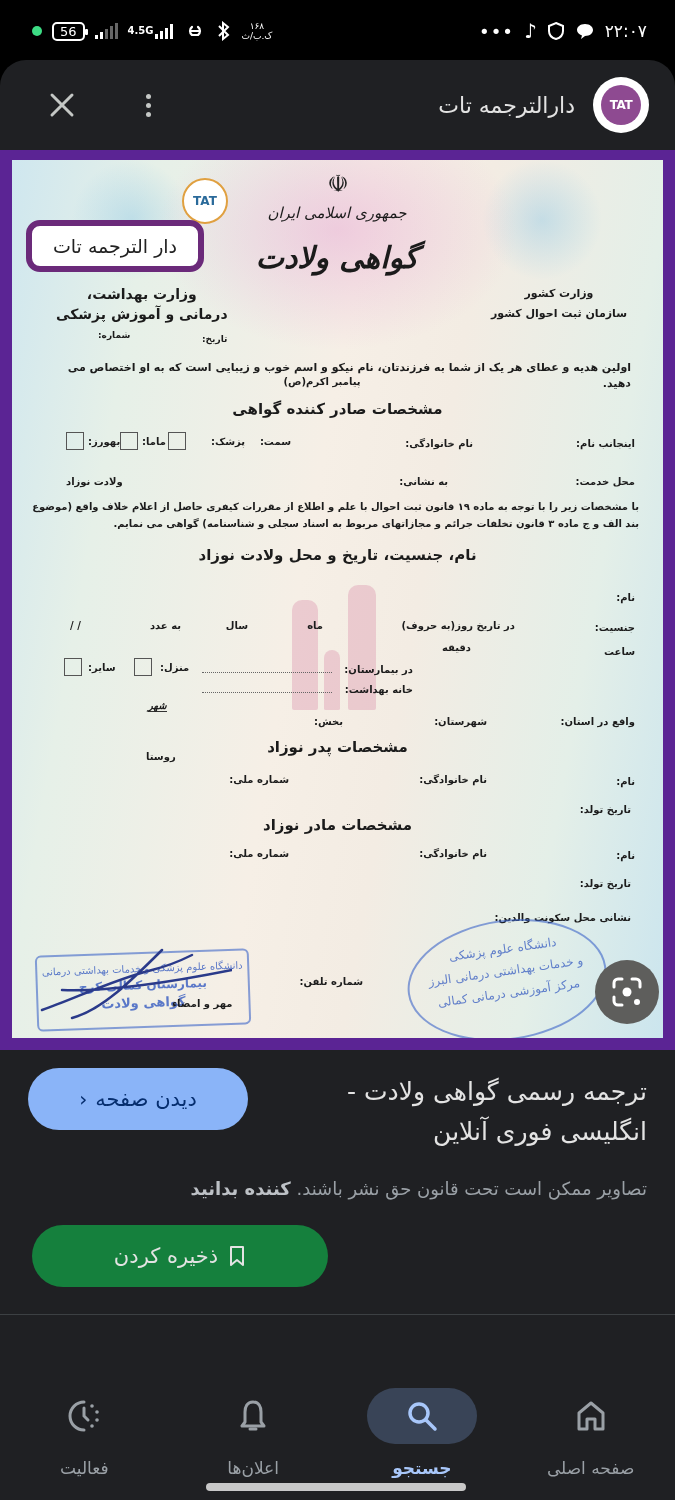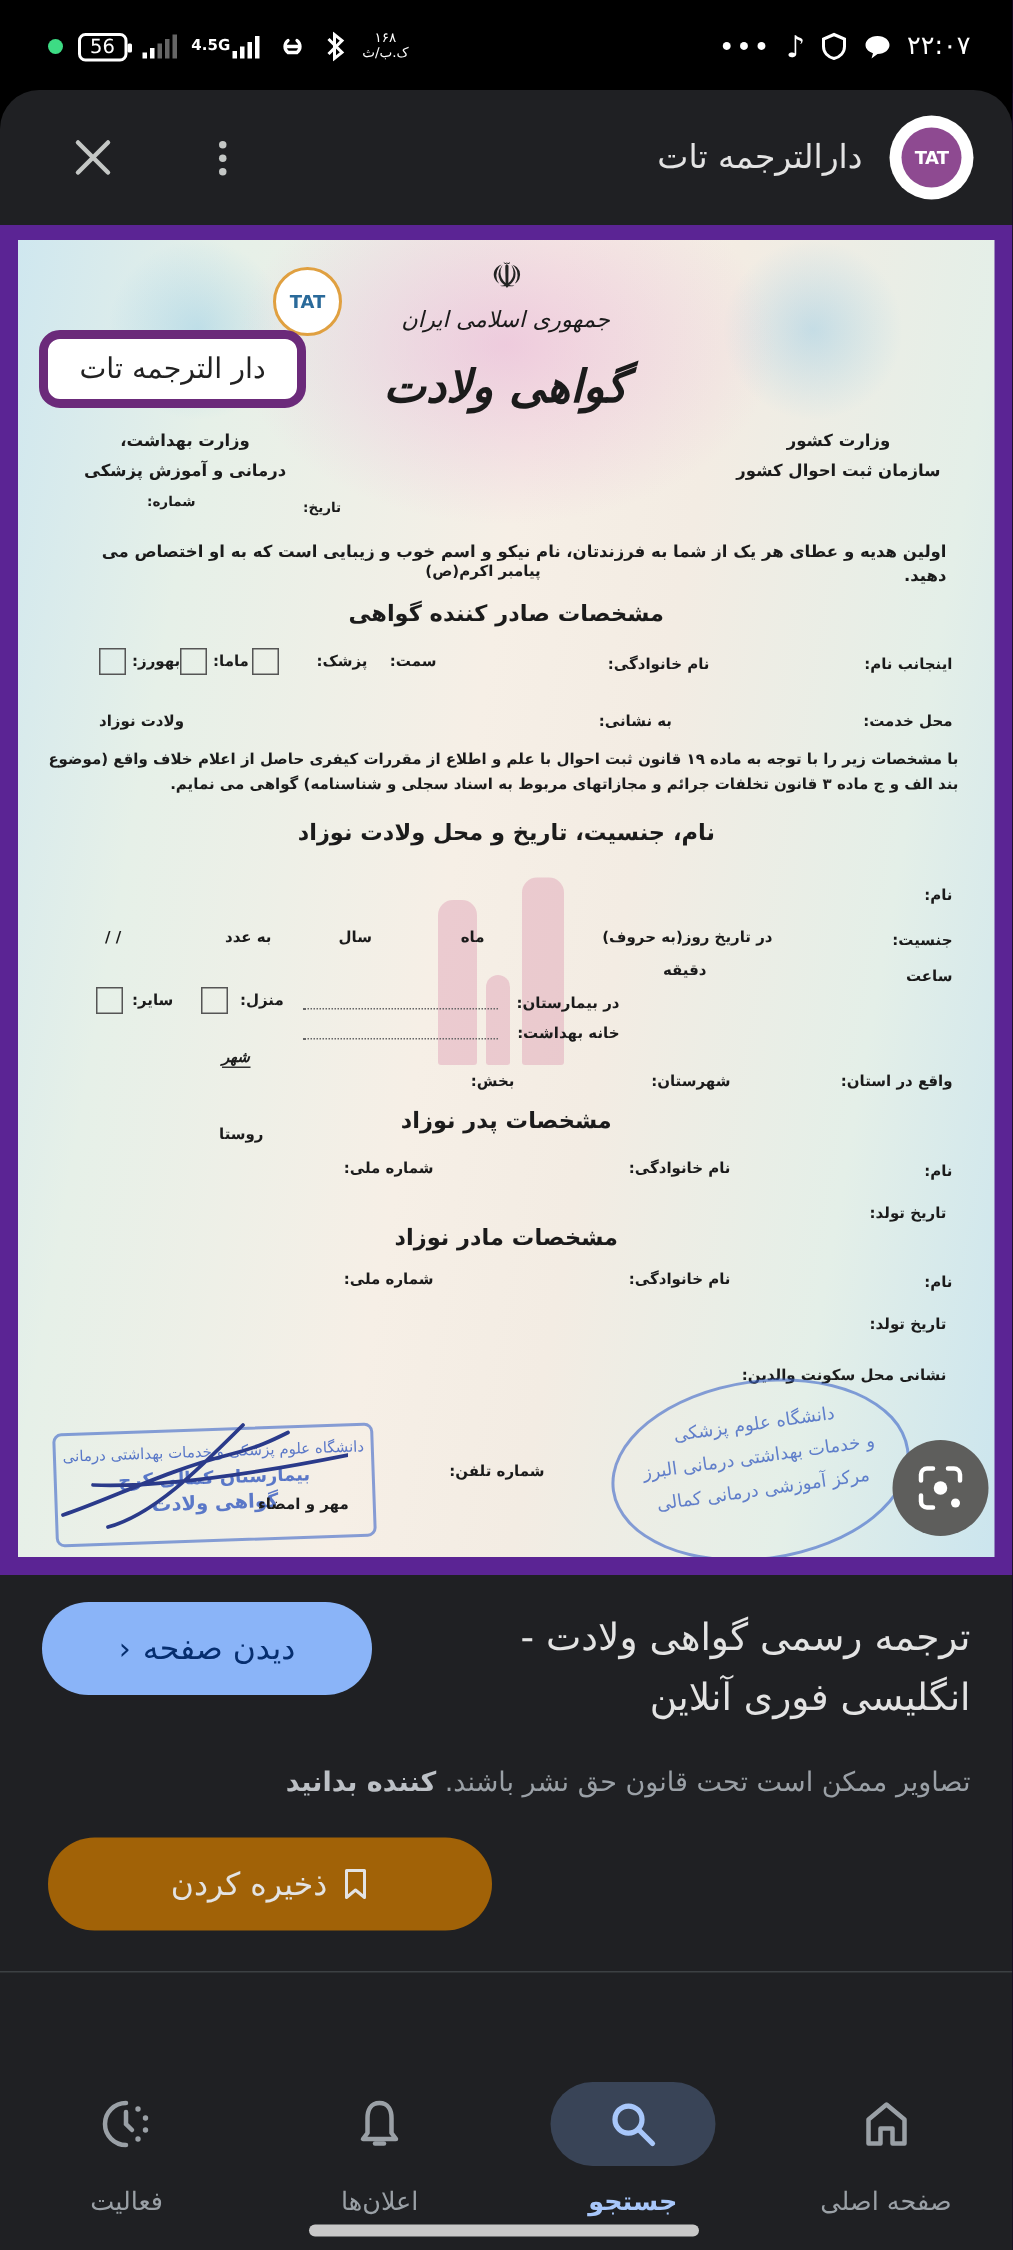--- a/index.html
+++ b/index.html
@@ -35,21 +35,21 @@
   .image-wrap { position: absolute; top: 90px; left: 0; width: 675px; height: 900px; background: #5b2494; }
   .cert { position: absolute; top: 10px; left: 12px; width: 651px; height: 878px; background: linear-gradient(100deg, #cfe7ef 0%, #e6f0e8 18%, #f6efe6 45%, #f3ece3 60%, #e4efe8 82%, #cbe5ee 100%); overflow: hidden; direction: rtl; color: #1b1b1b; font-family: "DejaVu Sans", sans-serif; }
   .cert::before { content: ""; position: absolute; inset: 0; background: radial-gradient(ellipse 180px 120px at 50% 70px, rgba(230,160,210,0.45), rgba(230,160,210,0) 100%), radial-gradient(circle 60px at 120px 60px, rgba(120,190,230,0.35), rgba(0,0,0,0)), radial-gradient(circle 60px at 530px 60px, rgba(120,190,230,0.35), rgba(0,0,0,0)); pointer-events: none; }
   .cert > * { position: absolute; }
   .c-emblem { top: 10px; left: 310px; width: 32px; font-size: 24px; text-align: center; color: #222; }
   .c-republic { top: 44px; left: 240px; width: 170px; text-align: center; font-size: 15px; font-style: italic; font-family: "DejaVu Serif", serif; }
   .c-title { top: 80px; left: 235px; width: 180px; text-align: center; font-size: 30px; font-weight: bold; font-family: "DejaVu Serif", serif; font-style: italic; }
   .c-badge { top: 60px; left: 14px; width: 178px; height: 52px; border: 6px solid #6b2a7a; border-radius: 14px; background: #fff; display: flex; align-items: center; justify-content: center; font-size: 19px; color: #222; }
   .c-tat-seal { top: 18px; left: 170px; width: 46px; height: 46px; border-radius: 50%; background: #fff; border: 2px solid #e0a040; display: flex; align-items: center; justify-content: center; font-size: 12px; font-weight: bold; color: #2a6a9a; }
   .c-ministry-r { top: 124px; right: 36px; font-size: 11px; font-weight: bold; text-align: center; line-height: 20px; }
-  .c-ministry-l { top: 124px; left: 44px; font-size: 11px; font-weight: bold; text-align: center; line-height: 20px; }
+  .c-ministry-l { top: 124px; left: 44px; font-size: 14px; font-weight: bold; text-align: center; line-height: 20px; }
   .c-date-label { top: 174px; left: 190px; font-size: 9px; font-weight: bold; }
   .c-num-label { top: 170px; left: 86px; font-size: 9px; font-weight: bold; }
   .c-hadith { top: 200px; right: 32px; left: 28px; font-size: 11px; font-weight: bold; text-align: right; line-height: 16px; }
   .c-hadith-src { top: 216px; left: 210px; width: 200px; text-align: center; font-size: 10px; font-weight: bold; }
   .c-h { font-size: 15px; font-weight: bold; text-align: center; left: 0; width: 651px; }
   .c-lbl { font-size: 10px; font-weight: bold; white-space: nowrap; }
   .c-box { width: 18px; height: 18px; border: 1.5px solid #555; background: transparent; }
   .c-legal { top: 338px; right: 24px; left: 14px; font-size: 10px; font-weight: bold; line-height: 17px; text-align: right; }
   .c-dots { border-bottom: 1.5px dotted #666; width: 130px; height: 1px; }
   .c-figures { top: 420px; left: 270px; width: 120px; height: 130px; opacity: 0.35; }
@@ -60,21 +60,21 @@
   .lens-btn { position: absolute; top: 810px; right: 16px; width: 64px; height: 64px; border-radius: 50%; background: #5e5e5c; display: flex; align-items: center; justify-content: center; cursor: pointer; z-index: 3; }
 
   
   .info { position: absolute; top: 990px; left: 0; width: 675px; }
   .info-row { position: relative; height: 110px; }
   .visit-btn { position: absolute; top: 18px; left: 28px; width: 220px; height: 62px; border-radius: 31px; background: #8ab4f8; color: #062e6f; display: flex; align-items: center; justify-content: center; gap: 8px; font-size: 21px; direction: rtl; cursor: pointer; }
   .page-title { position: absolute; top: 22px; right: 28px; width: 370px; font-size: 25px; line-height: 40px; text-align: right; direction: rtl; color: #e3e3e3; }
   .copyright { position: absolute; top: 128px; right: 28px; left: 28px; font-size: 18px; color: #9aa0a6; direction: rtl; text-align: right; }
   .copyright b { color: #bdc1c6; font-weight: bold; }
   .action-row { position: absolute; top: 175px; left: 0; width: 675px; height: 64px; }
-  .pill { position: absolute; top: 0; height: 62px; width: 296px; border-radius: 31px; background: #a16207; display: flex; align-items: center; justify-content: center; gap: 10px; direction: rtl; font-size: 21px; color: #e3e3e3; cursor: pointer; }
+  .pill { position: absolute; top: 0; height: 62px; width: 296px; border-radius: 31px; background: #15803d; display: flex; align-items: center; justify-content: center; gap: 10px; direction: rtl; font-size: 21px; color: #e3e3e3; cursor: pointer; }
   .pill.share { right: 28px; }
   .pill.save { left: 32px; }
   .divider { position: absolute; top: 264px; left: 0; width: 675px; height: 1px; background: #3c4043; }
   .thumbs { position: absolute; top: 352px; left: 0; width: 675px; height: 40px; }
   .thumb { position: absolute; top: 0; height: 60px; border-radius: 14px 14px 0 0; overflow: hidden; cursor: pointer; }
   .thumb.t1 { left: 28px; width: 302px; background: linear-gradient(90deg, #d8dde0 0%, #e8dad6 30%, #f0e6d0 60%, #d6e0e6 100%); }
   .thumb.t2 { left: 345px; width: 302px; background: #fff; border-top: 3px solid #7a3e8f; }
   .t2-tab { position: absolute; top: 4px; width: 52px; height: 16px; border: 1px solid #777; border-radius: 8px; background: #fff; font-size: 8px; font-weight: bold; color: #333; text-align: center; line-height: 14px; direction: rtl; }
   .t2-frame { position: absolute; top: 18px; height: 30px; border: 3px solid #7a3e8f; border-bottom: none; }
 

